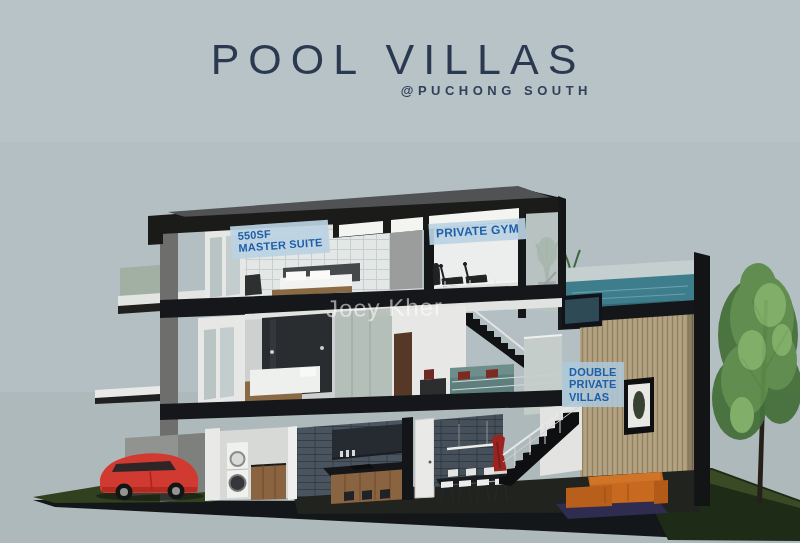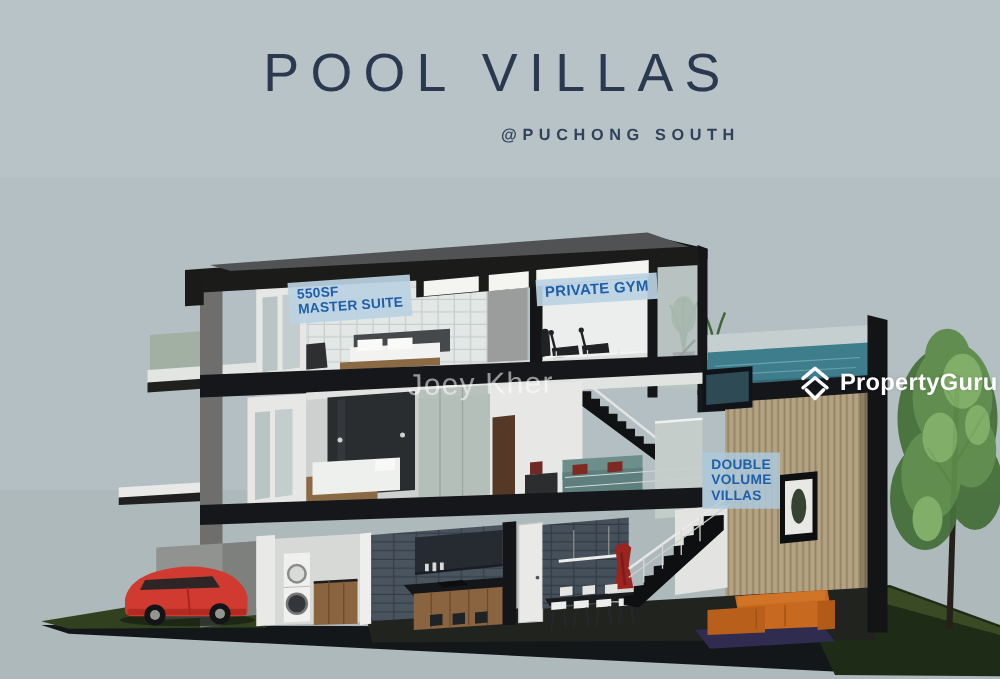--- a/index.html
+++ b/index.html
@@ -9,21 +9,21 @@
     font-family:"Liberation Sans", sans-serif;
   }
   svg.scene{position:absolute;left:0;top:0;}
   
   .title-block{position:absolute;left:198px;top:36px;width:400px;color:#2b3950;}
   .title-main{
     font-size:43px;font-weight:400;letter-spacing:9px;white-space:nowrap;
     text-align:center;line-height:1.1;
   }
   .title-sub{
-    margin-top:17px;font-size:13px;font-weight:700;letter-spacing:4.5px;
+    margin-top:0;font-size:13px;font-weight:700;letter-spacing:4.5px;
     color:#31415a;text-align:right;padding-right:6px;
   }
   
   .anno{
     position:absolute;background:rgba(188,210,227,0.92);color:#1f5fa8;
     font-weight:700;font-size:11px;line-height:1.12;padding:4px 7px;
     letter-spacing:0.2px;white-space:nowrap;
   }
   .anno span{display:block;}
   #anno-master{left:231px;top:223px;transform:rotate(-4deg);}
@@ -383,30 +383,20 @@
     <span>MASTER SUITE</span>
   </div>
 
   <div class="anno" id="anno-gym">
     <span>PRIVATE GYM</span>
   </div>
 
 
   <div class="anno" id="anno-dvl">
     <span>DOUBLE</span>
-    <span>VOLUME</span>
+    <span>PRIVATE</span>
     <span>VILLAS</span>
   </div>
 
   <div class="wm-agent">Joey Kher</div>
 
-  <div class="wm-brand">
-    <svg class="logo" viewBox="0 0 28 30">
-      <g fill="none" stroke="#ffffff" stroke-width="2.6" stroke-linecap="round" stroke-linejoin="round">
-        <path d="M5 11 L14 3.5 L23 11"></path>
-        <path d="M5 18 L14 10.5 L23 18"></path>
-        <path d="M7.5 19.5 L14 26 L20.5 19.5"></path>
-      </g>
-    </svg>
-    <span class="brand-text">PropertyGuru</span>
-  </div>
 
 </div>
 
 </body></html>

